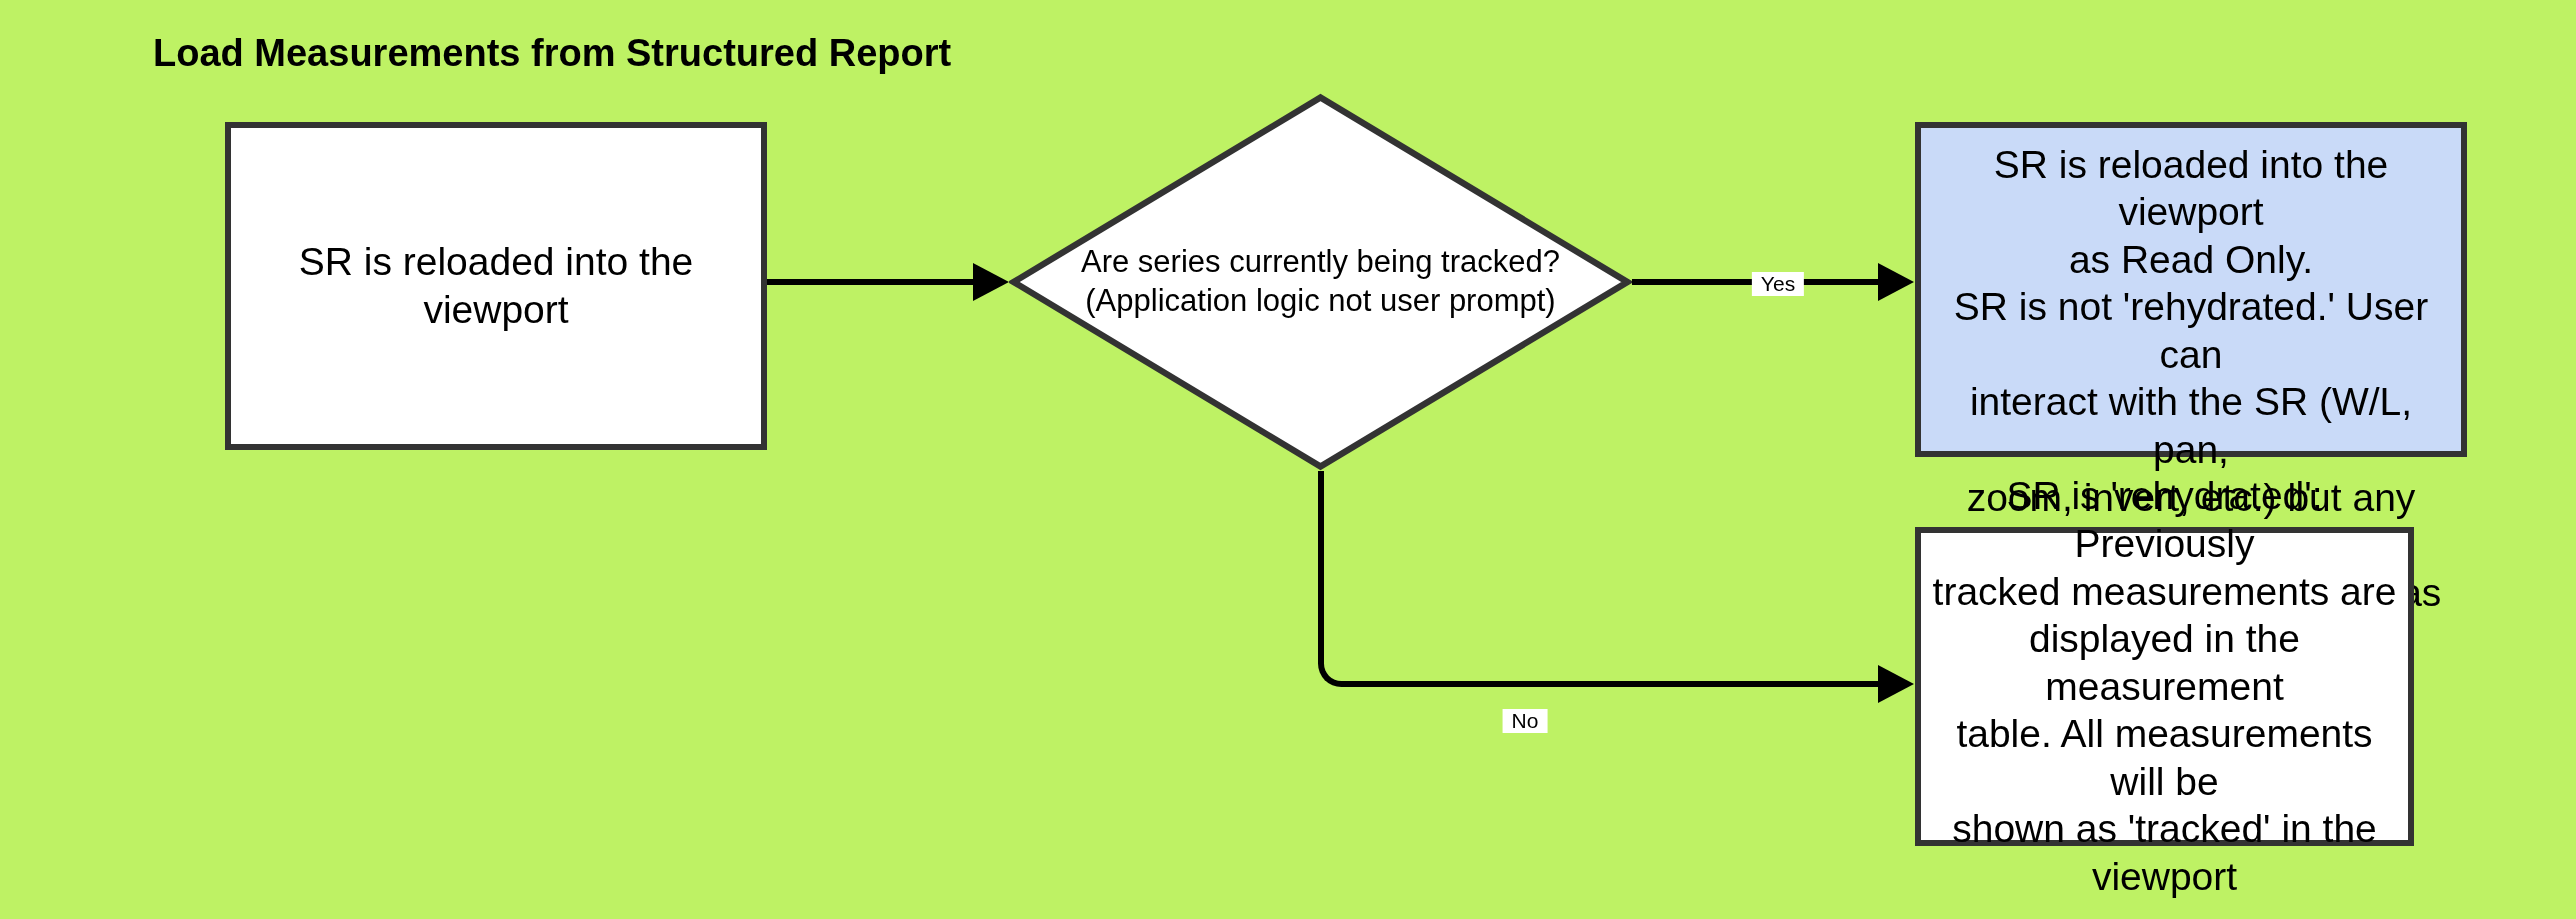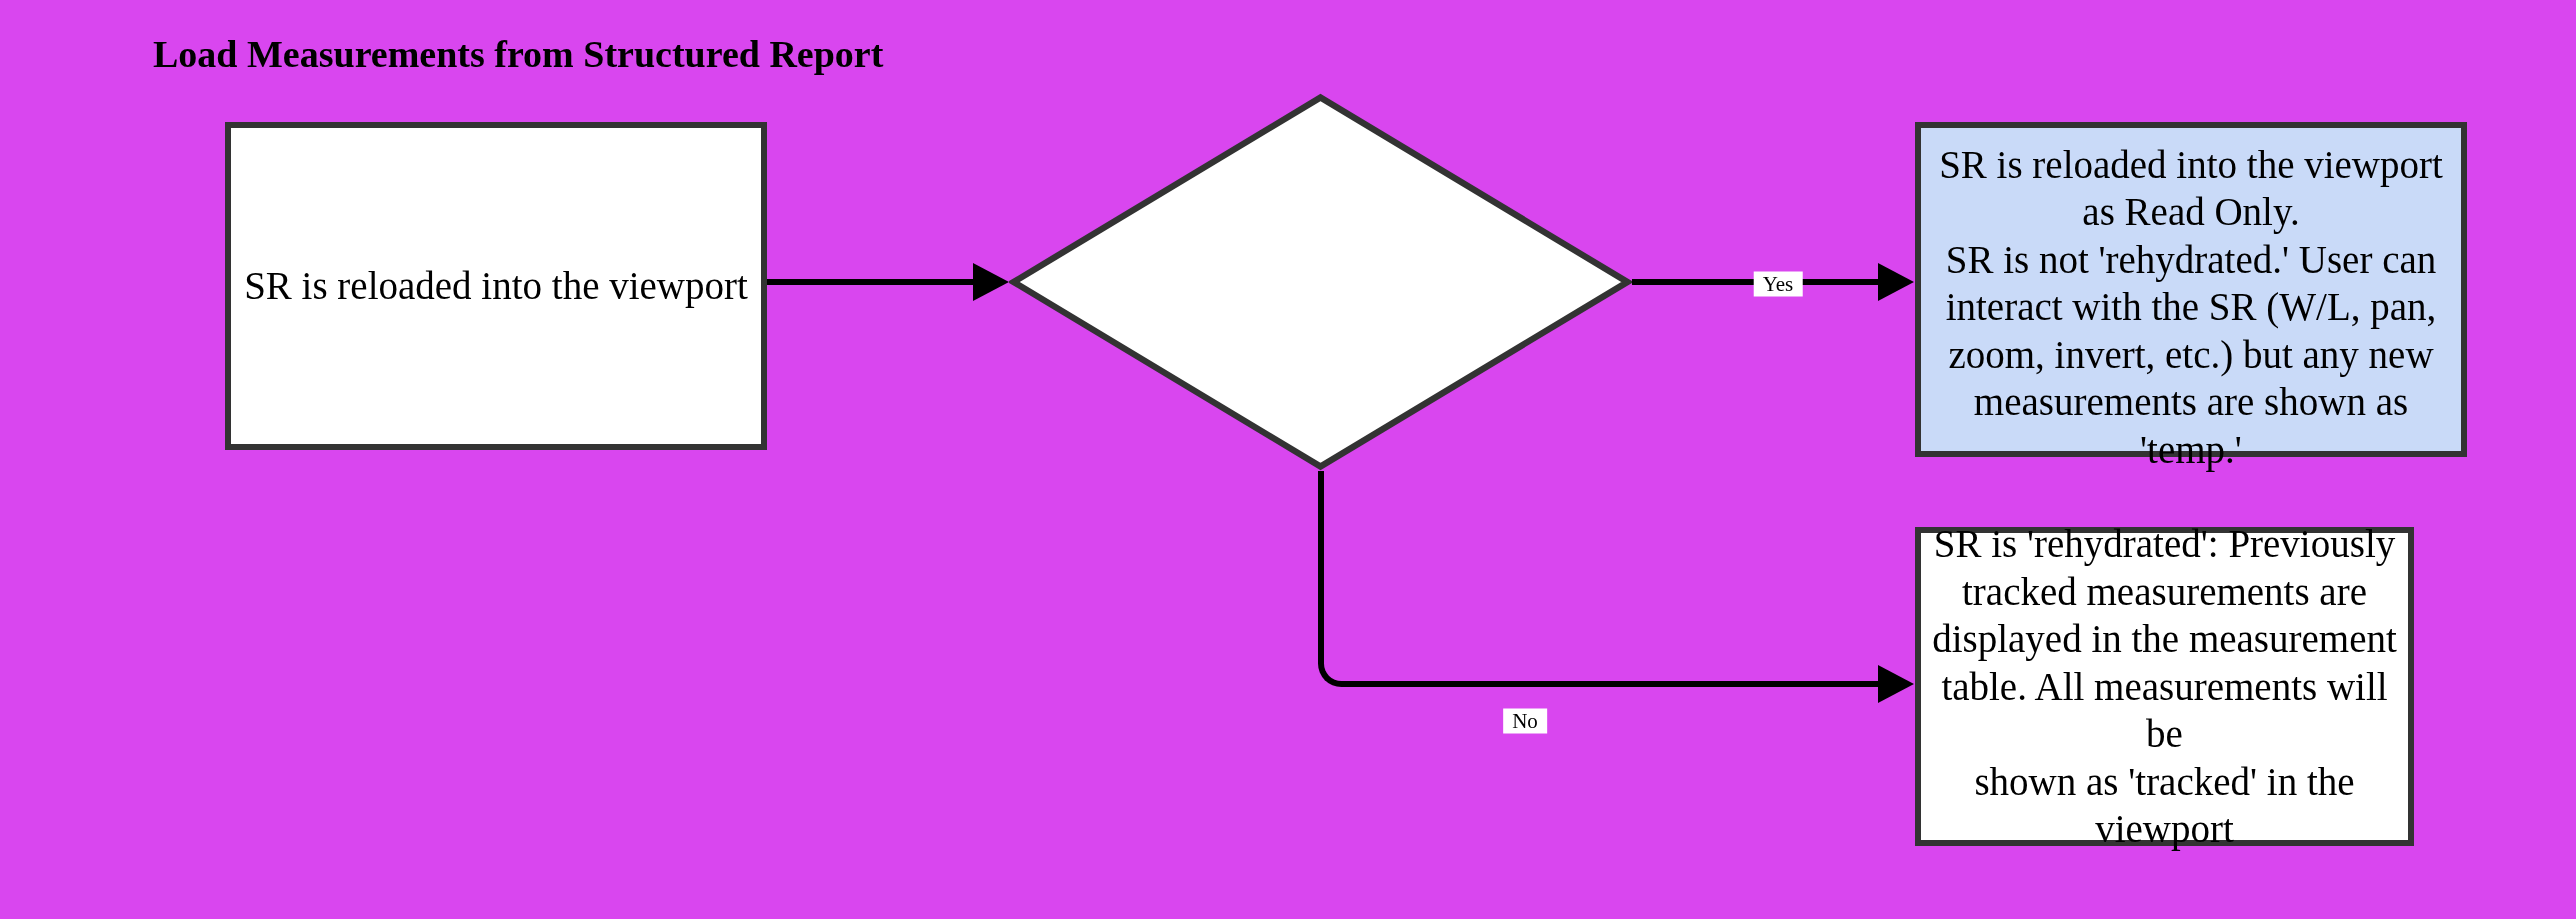--- a/index.html
+++ b/index.html
@@ -4,22 +4,22 @@
 <style>
   html, body {
     margin: 0;
     padding: 0;
     background: #ffffff;
   }
   #canvas {
     position: relative;
     width: 2576px;
     height: 920px;
-    background: #d946ef;
-    font-family: Liberation Serif, serif;
+    background: #bef264;
+    font-family: Liberation Sans, sans-serif;
     color: #000000;
     overflow: hidden;
   }
   .abs { position: absolute; }
 
   .diagram-title {
     left: 153px;
     top: 32px;
     font-size: 38px;
     font-weight: bold;
@@ -96,20 +96,22 @@
   <div class="abs node center node-start">SR is reloaded into the viewport</div>
 
   <div class="abs shaft-h shaft-start-decision"></div>
   <div class="abs arrowhead head-decision"></div>
 
   <div class="abs diamond-wrap">
     <svg viewBox="0 0 692 420">
       <polygon points="346,5 687,210 346,415 5,210" fill="#ffffff" stroke="#333333" stroke-width="7" stroke-linejoin="miter"></polygon>
     </svg>
   </div>
+  <div class="abs diamond-label">Are series currently being tracked?
+(Application logic not user prompt)</div>
 
   <div class="abs shaft-h shaft-yes"></div>
   <div class="abs arrowhead head-yes"></div>
   <div class="abs edge-label label-yes">Yes</div>
 
   <div class="abs node node-yes-out">SR is reloaded into the viewport
 as Read Only.
 SR is not 'rehydrated.' User can
 interact with the SR (W/L, pan,
 zoom, invert, etc.) but any new

